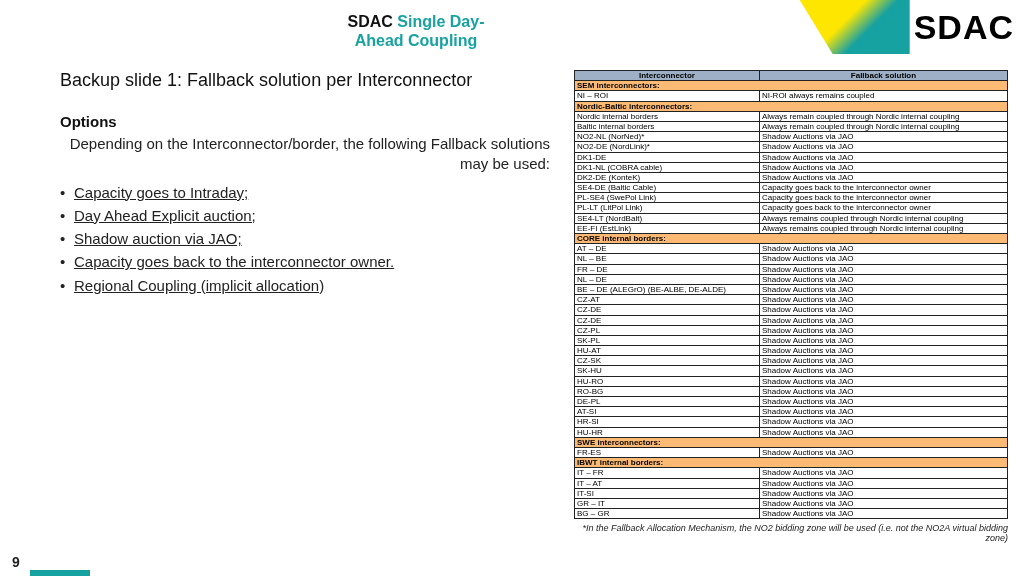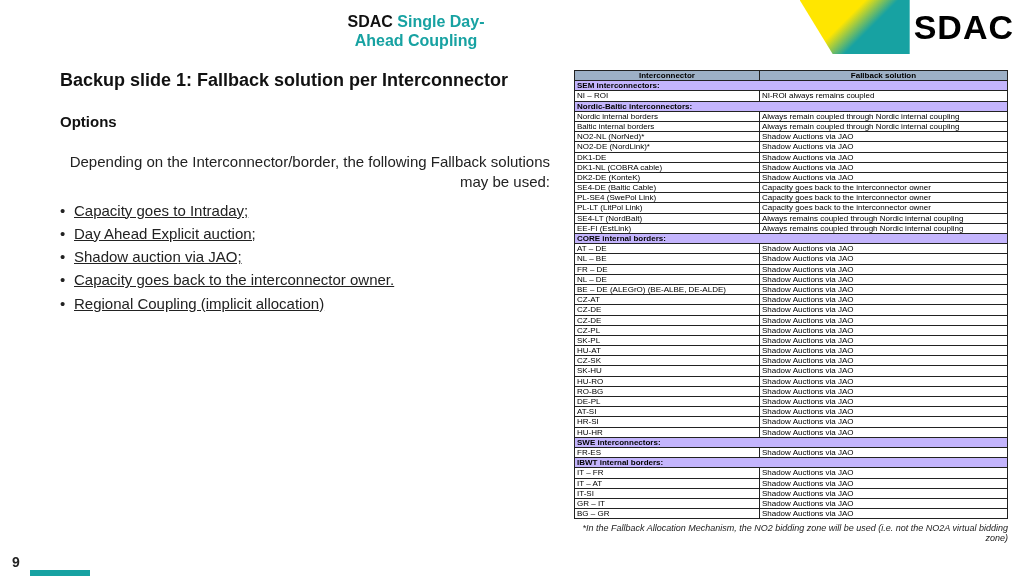--- a/index.html
+++ b/index.html
@@ -6,31 +6,31 @@
   body { width:1024px; height:576px; font-family:Arial,Helvetica,sans-serif; background:#fff; position:relative; overflow:hidden; }
   .header { position:absolute; top:0; left:0; right:0; height:54px; }
   .hdr-brand { position:absolute; left:336px; top:12px; text-align:center; width:160px; font-weight:bold; font-size:16px; line-height:1.2; }
   .hdr-brand .blk { color:#111; }
   .hdr-brand .teal { color:#17a2a2; }
   .hdr-logo-wrap { position:absolute; right:0; top:0; height:54px; display:flex; align-items:center; }
   .swoosh { display:inline-block; width:110px; height:54px; background:linear-gradient(135deg,#ffe600 0%,#ffe600 40%,#17a2a2 60%,#17a2a2 100%); clip-path:polygon(0 0,100% 0,100% 100%,30% 100%); margin-right:4px; }
   .logo-txt { font-size:34px; font-weight:900; letter-spacing:1px; color:#000; padding-right:10px; }
   .content { position:absolute; top:70px; left:60px; right:16px; bottom:24px; display:flex; gap:24px; }
   .left-col { flex:0 0 490px; }
-  .slide-title { font-size:18px; font-weight:bold; color:#111; margin-bottom:22px; }
-  .options-hd { font-size:15px; font-weight:bold; color:#111; margin-bottom:22px; }
+  .slide-title { font-size:18px; font-weight:normal; color:#111; margin-bottom:22px; }
+  .options-hd { font-size:15px; font-weight:bold; color:#111; margin-bottom:4px; }
   .lead { font-size:15px; color:#222; line-height:1.35; margin-bottom:6px;text-align:right; }
   .bullets { list-style:none; padding-left:0; }
   .bullets li { font-size:15px; color:#222; line-height:1.55; padding-left:14px; position:relative;text-decoration:underline; }
   .bullets li:before { content:"•"; position:absolute; left:0; top:0; }
   .right-col { flex:1; }
   table { border-collapse:collapse; width:100%; font-size:8px; line-height:1.15;border-radius:6px; }
   th,td { border:1px solid #222; padding:0 2px; text-align:left; vertical-align:middle; height:10px; }
   th { background:#9db0c6; font-weight:bold; text-align:center; }
-  .grp td { background:#c4b5fd; font-weight:bold; }
+  .grp td { background:#fdba74; font-weight:bold; }
   .footnote { font-size:9px; font-style:italic; color:#222; margin-top:4px; text-align:right; }
   .page-num { position:absolute; left:12px; bottom:6px; font-size:14px; font-weight:bold; color:#222; }
   .accent-bar { position:absolute; left:30px; bottom:0; width:60px; height:6px; background:#17a2a2; }
 </style>
 </head>
 <body>
 
 <div class="header">
   <div class="hdr-brand">
     <span class="blk">SDAC</span>

